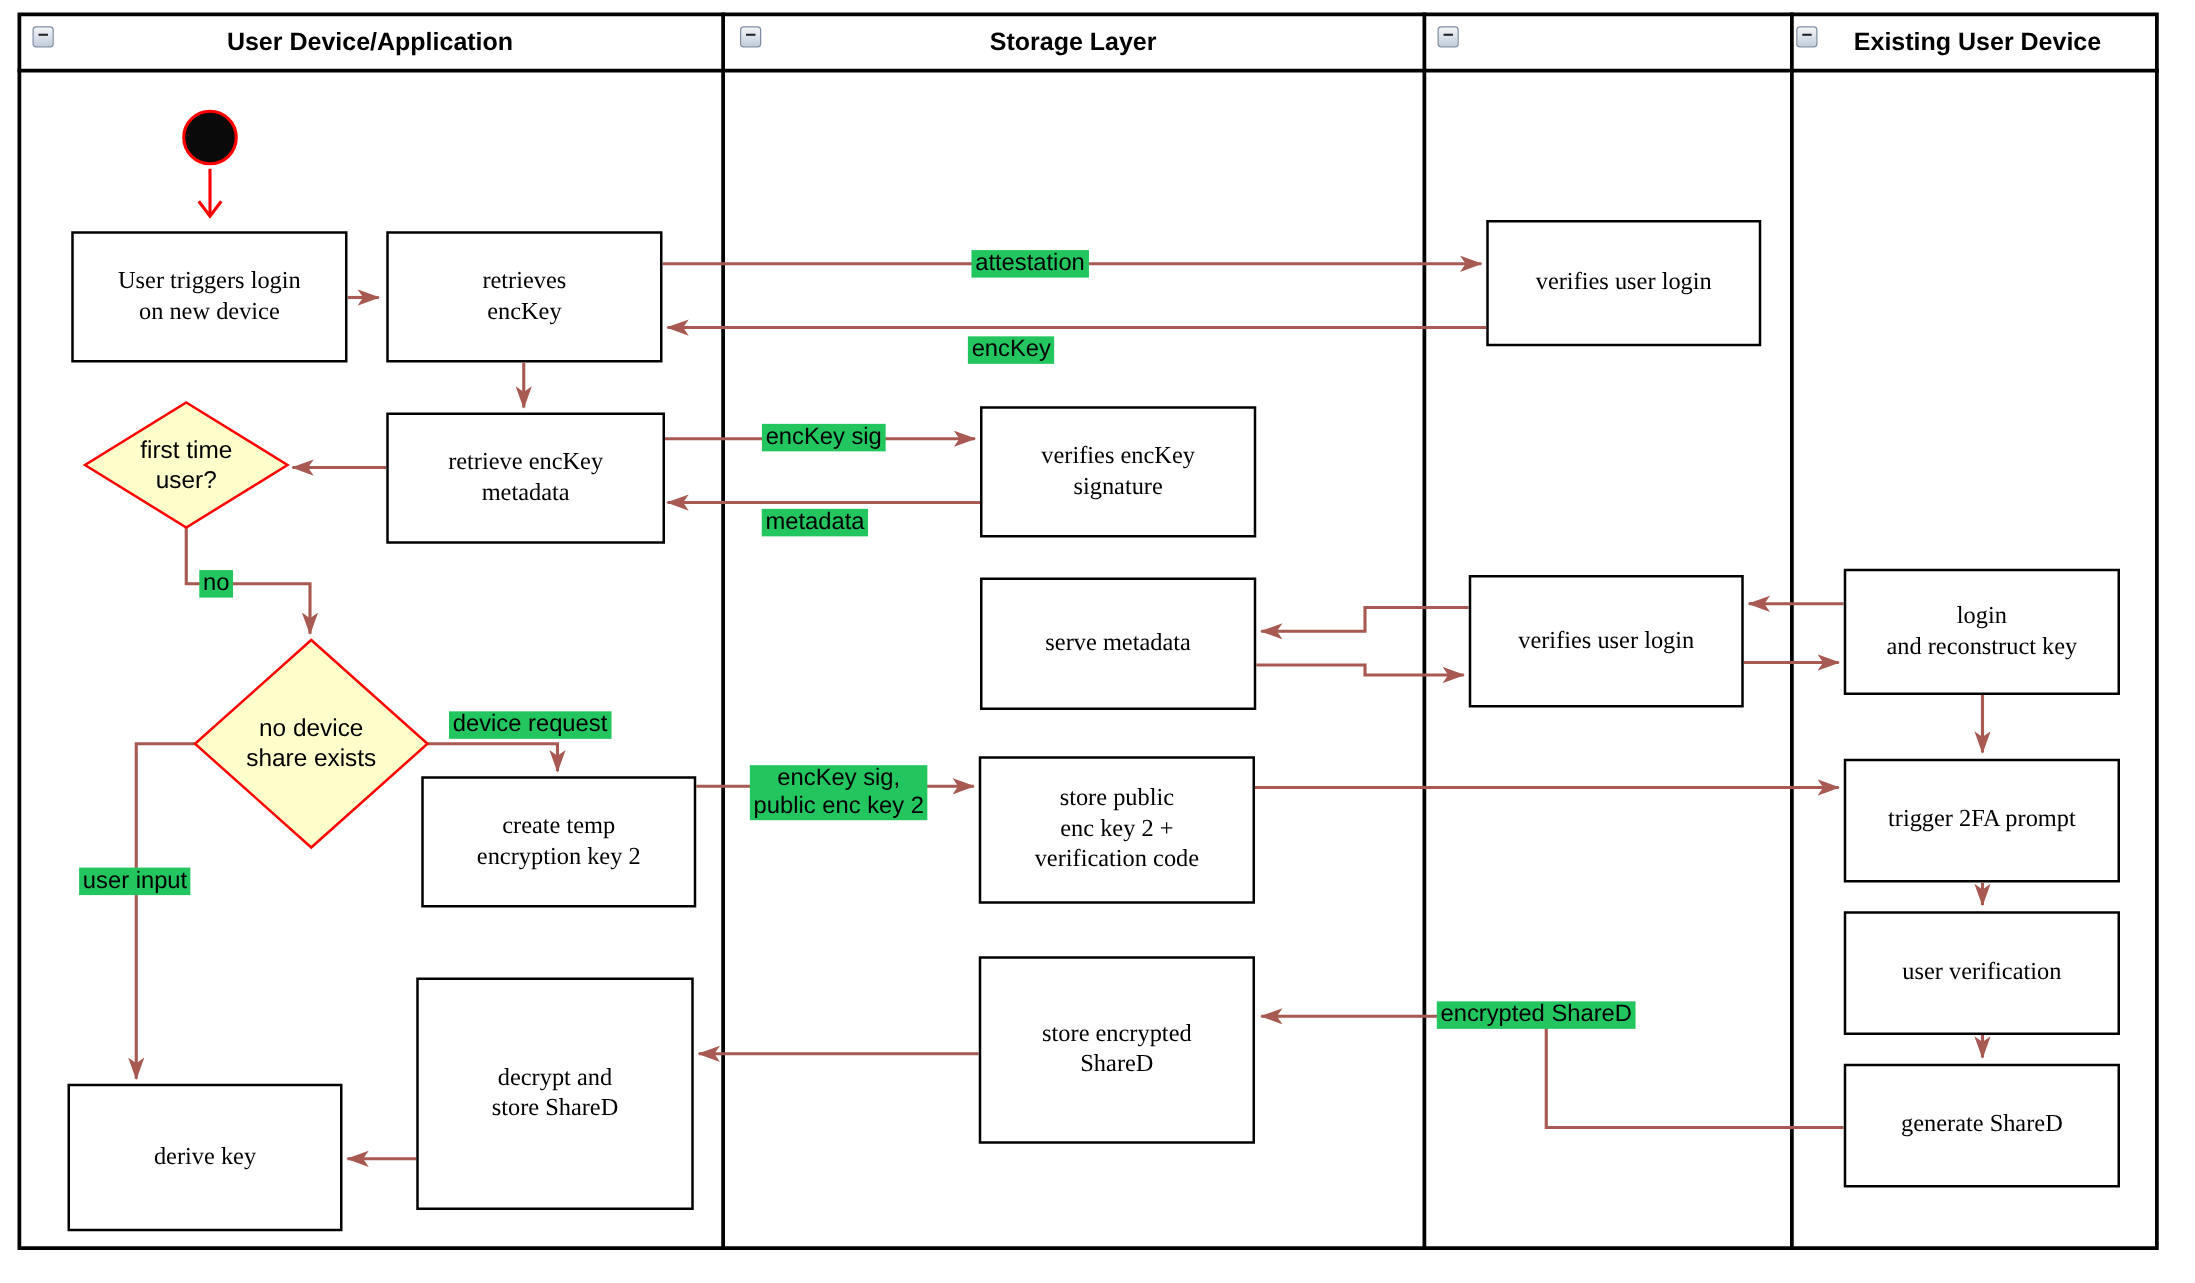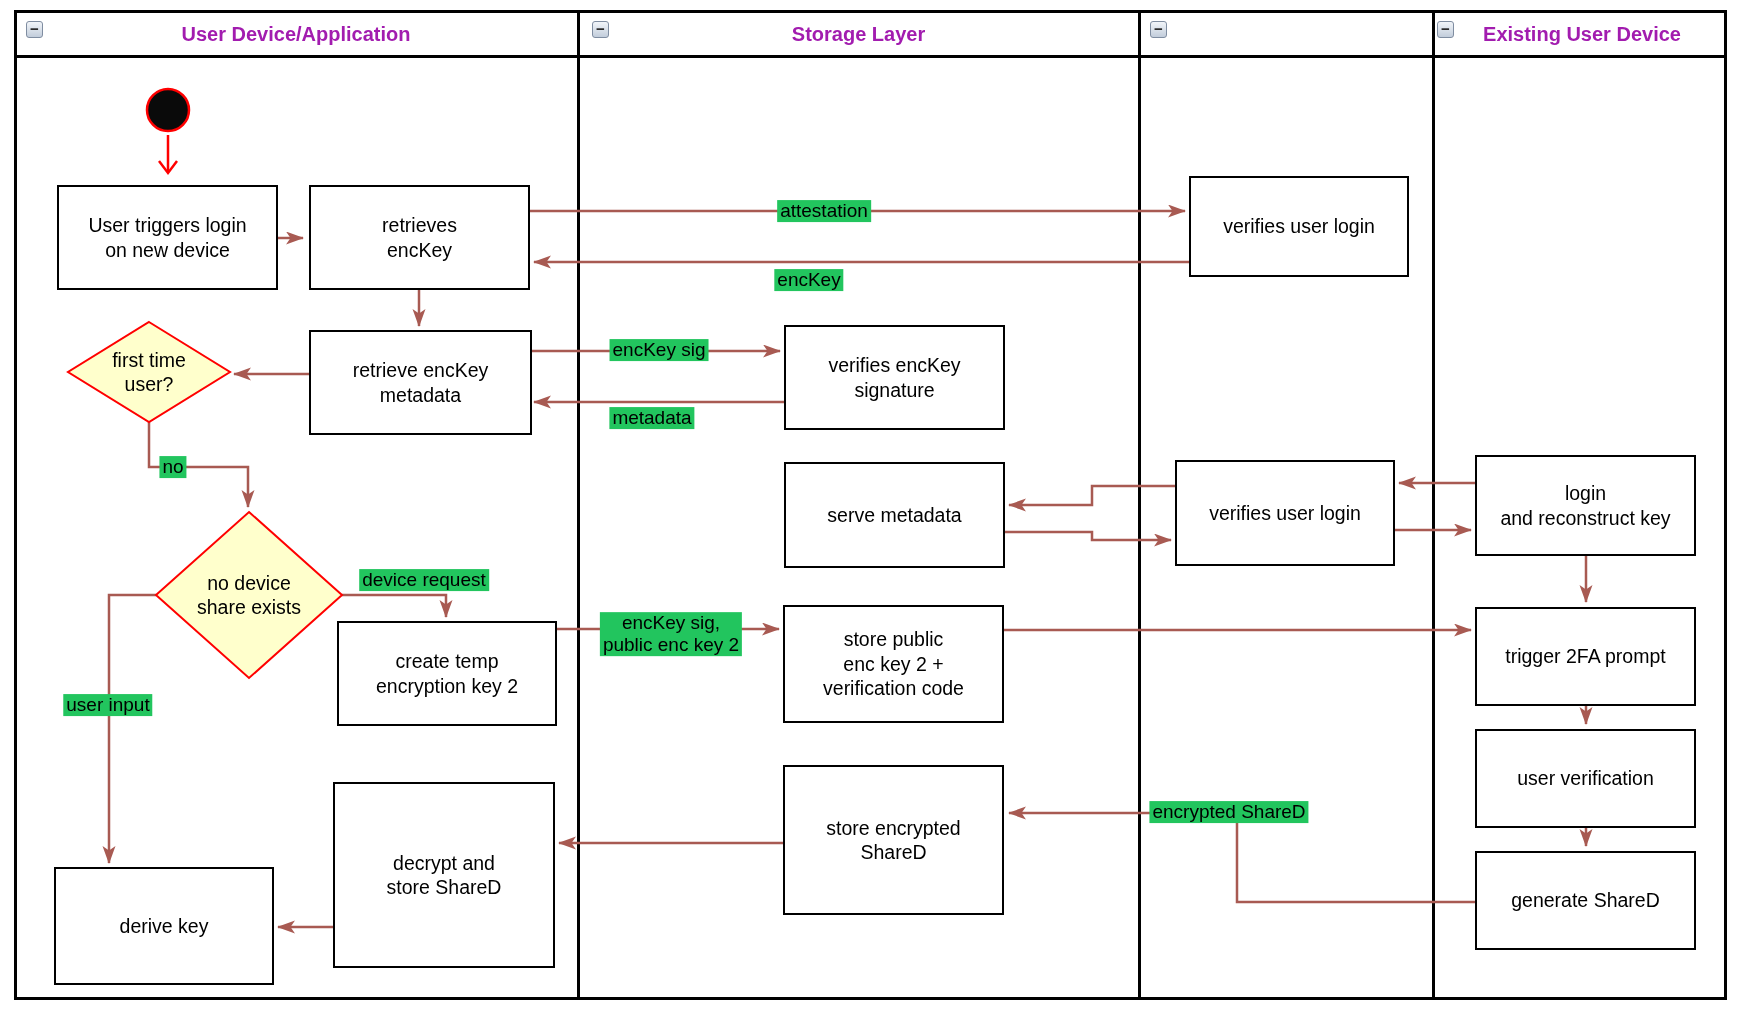--- a/index.html
+++ b/index.html
@@ -1,28 +1,28 @@
 <!DOCTYPE html>
 <html><head>
 <meta charset="utf-8">
 <style>
   html,body{margin:0;padding:0;background:#ffffff;font-family:"Liberation Sans","DejaVu Sans",sans-serif;}
   .stage{position:relative;width:1756px;height:1026px;background:#fff;overflow:hidden;}
   
   .frame{position:absolute;left:14px;top:10px;width:1713px;height:990px;border:3px solid #000;box-sizing:border-box;background:#fff;}
   .hline{position:absolute;left:14px;top:55px;width:1713px;height:3px;background:#000;}
   .vline{position:absolute;top:10px;width:3px;height:990px;background:#000;}
-  .lane-title{position:absolute;top:13px;height:42px;line-height:42px;text-align:center;font-weight:bold;font-size:20px;color:#a21caf;}
+  .lane-title{position:absolute;top:13px;height:42px;line-height:42px;text-align:center;font-weight:bold;font-size:20px;color:#000000;}
   .collapse{position:absolute;width:17px;height:17px;border:1px solid #7f8da1;border-radius:3px;
     background:linear-gradient(#f2f5f9,#c2cddb);box-sizing:border-box;color:#222;font-size:15px;line-height:13px;
     text-align:center;font-weight:bold;cursor:pointer;}
   
   .node{position:absolute;border:2px solid #000;background:#fff;box-sizing:border-box;
     display:flex;align-items:center;justify-content:center;text-align:center;
-    font-size:19.5px;line-height:1.25;color:#000;white-space:pre-line;z-index:3;}
+    font-size:19.5px;line-height:1.25;color:#000;white-space:pre-line;z-index:3;font-family:Liberation Serif, serif;}
   .dtext{position:absolute;display:flex;align-items:center;justify-content:center;text-align:center;
     font-size:19.5px;line-height:1.25;color:#000;white-space:pre-line;z-index:3;}
   
   .elabel{position:absolute;transform:translate(-50%,-50%);background:#22c55e;padding:0 3px;
     font-size:19px;line-height:1.15;color:#000;text-align:center;white-space:pre-line;z-index:4;}
   svg.edges{position:absolute;left:0;top:0;z-index:2;pointer-events:none;}
 </style>
 </head>
 <body>
 

